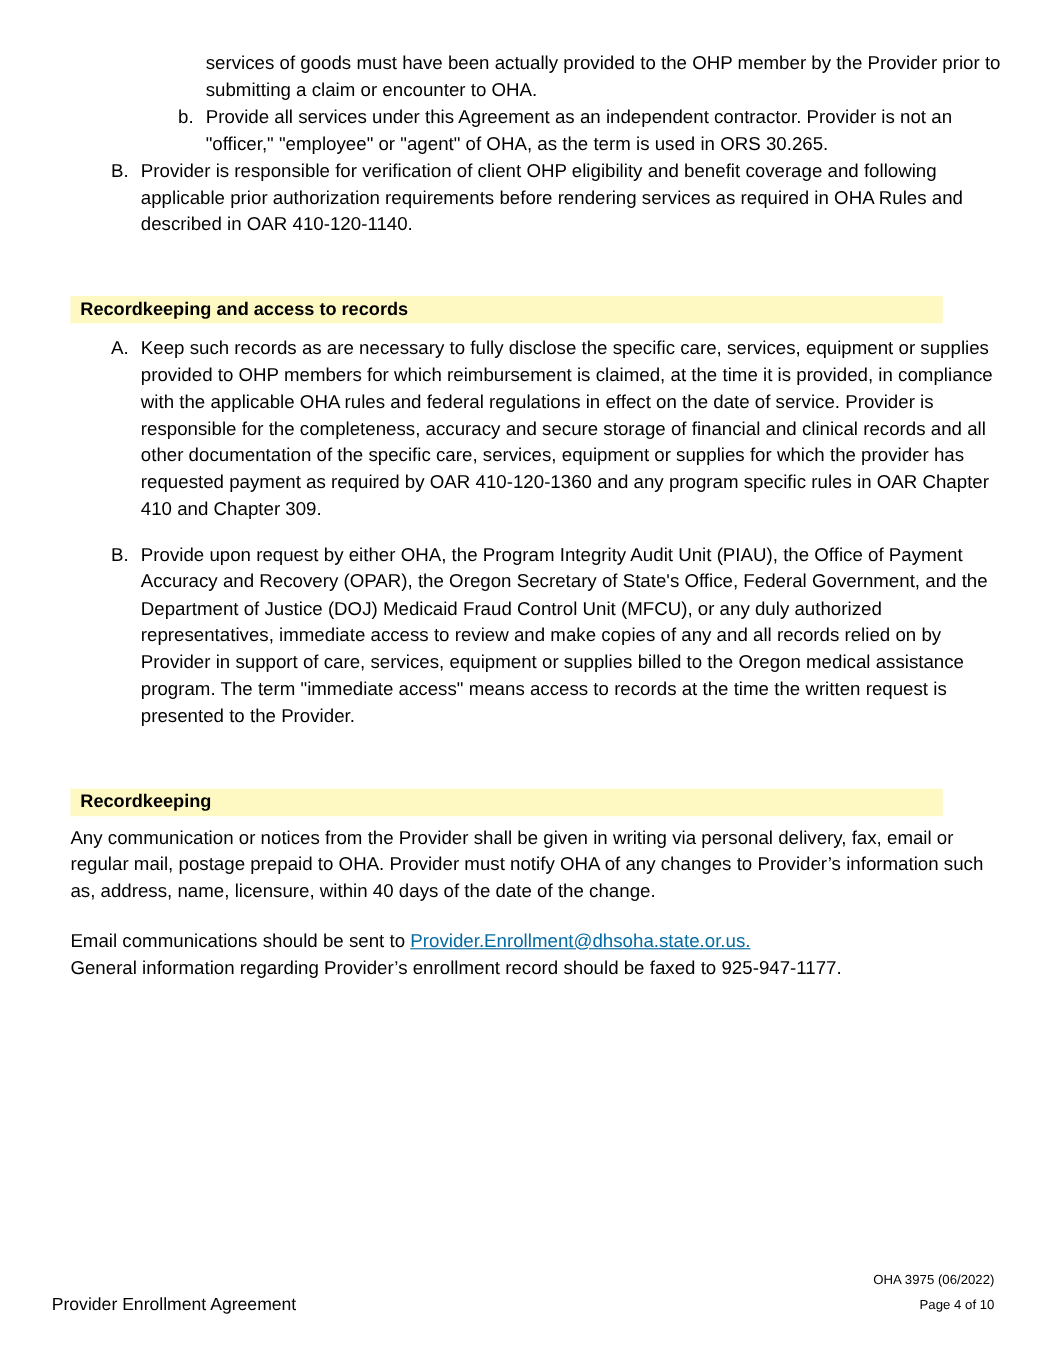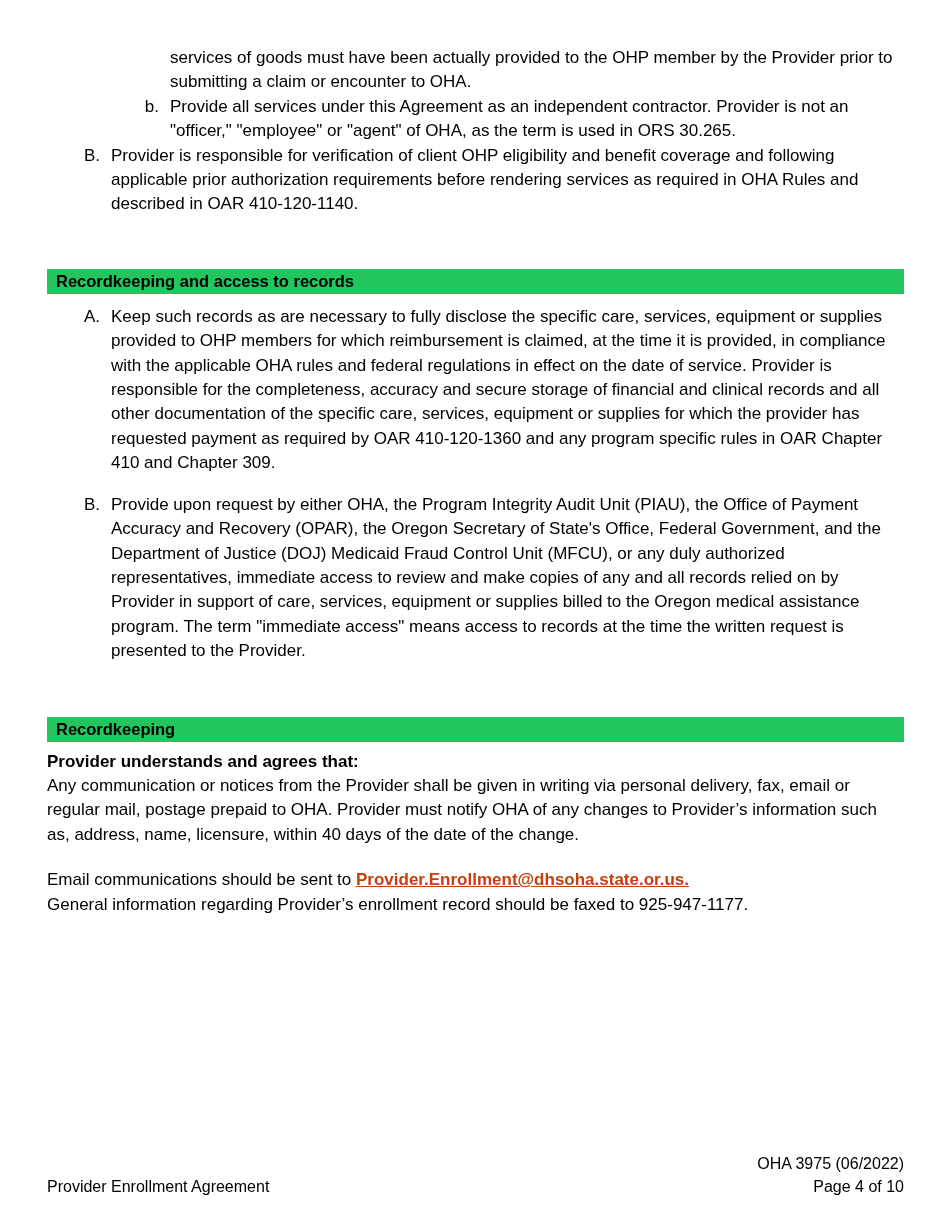--- a/index.html
+++ b/index.html
@@ -14,21 +14,21 @@
   .page {
     position: relative;
     width: 950px;
     height: 1230px;
     background: #ffffff;
     overflow: hidden;
     box-sizing: border-box;
   }
   .content {
     position: absolute;
-    left: 47px;
+    left: 64px;
     top: 46px;
     width: 857px;
   }
 
   
   .para {
     font-size: 17px;
     line-height: 24.4px;
     margin: 0;
     text-align: left;
@@ -54,46 +54,45 @@
 
   
   .lvl1 > .marker { width: 53px; margin-right: 11px; }
   
   .lvl2 > .marker { width: 112px; margin-right: 11px; }
   
   .cont-lvl2 { margin-left: 123px; }
 
   
   .section-band {
-    background: #22c55e;
+    background: #fef9c3;
     height: 25px;
     display: flex;
     align-items: center;
     padding-left: 9px;
     box-sizing: border-box;
-    width: 857px;
+    width: 793px;
   }
   .section-band .band-label {
     font-size: 16.5px;
     font-weight: bold;
     line-height: 1;
   }
 
   .lead-in {
     font-size: 17px;
     line-height: 24.4px;
     font-weight: bold;
     margin: 0;
   }
 
   
   a.maillink {
-    color: #c2410c;
+    color: #0369a1;
     text-decoration: underline;
-    font-weight: bold;
   }
 
   
   .gap-after-intro { height: 52px; }
   .gap-band-to-leadin { height: 8px; }
   .gap-leadin-to-list { height: 3px; }
   .gap-between-items { height: 17px; }
   .gap-before-comm { height: 53px; }
   .gap-para { height: 21px; }
 
@@ -105,21 +104,21 @@
     width: 857px;
     display: flex;
     justify-content: space-between;
     align-items: flex-end;
   }
   .footer-left {
     font-size: 16px;
     line-height: 23px;
   }
   .footer-right {
-    font-size: 16px;
+    font-size: 12px;
     line-height: 23px;
     text-align: right;
   }
 </style>
 </head>
 <body>
 
 <div class="page">
 
   <div class="content">
@@ -162,21 +161,20 @@
     </div>
 
     <div class="gap-before-comm"></div>
 
     <div class="section-band">
       <span class="band-label">Recordkeeping</span>
     </div>
 
     <div class="gap-band-to-leadin"></div>
 
-    <p class="lead-in">Provider understands and agrees that:</p>
 
     <p class="para">Any communication or notices from the Provider shall be given in writing via personal delivery, fax, email or regular mail, postage prepaid to OHA. Provider must notify OHA of any changes to Provider’s information such as, address, name, licensure, within 40 days of the date of the change.</p>
 
     <div class="gap-para"></div>
 
 
     <p class="para"><span>Email communications should be sent to </span><a class="maillink" href="#">Provider.Enrollment@dhsoha.state.or.us.</a></p>
 
     <p class="para">General information regarding Provider’s enrollment record should be faxed to 925-947-1177.</p>
 

